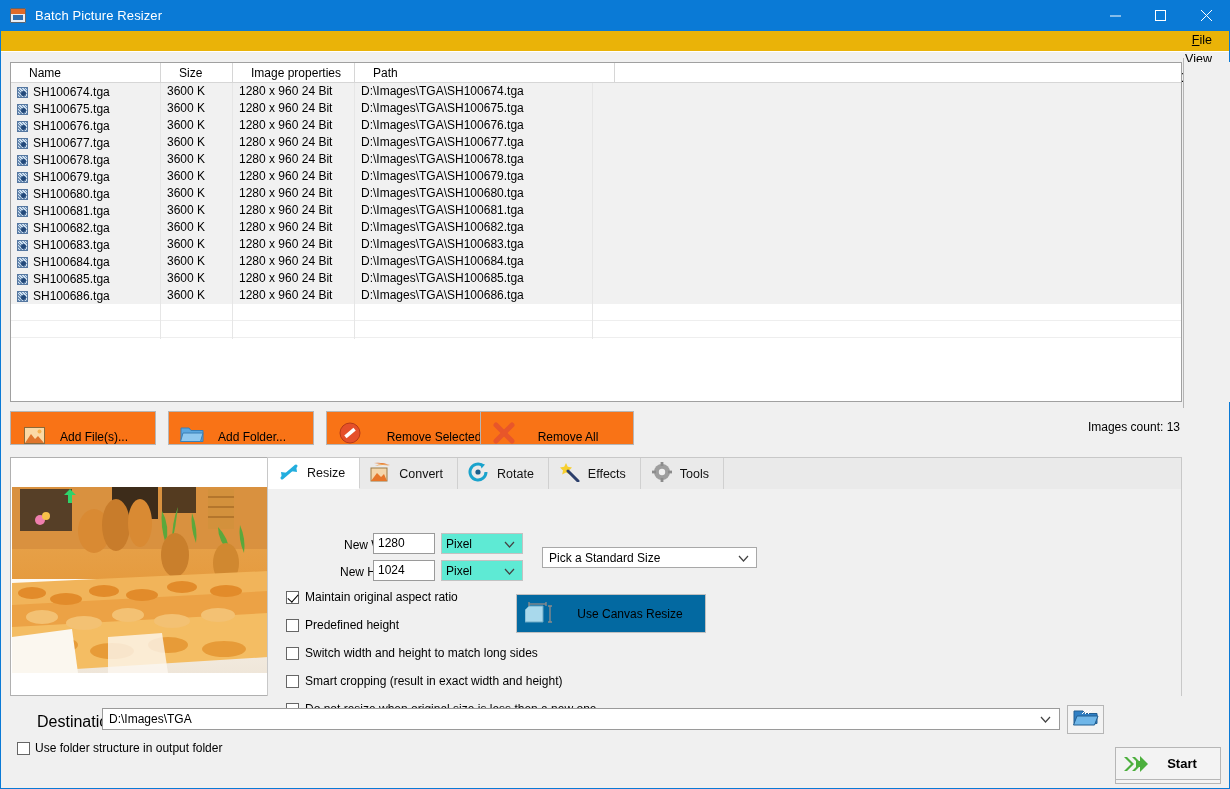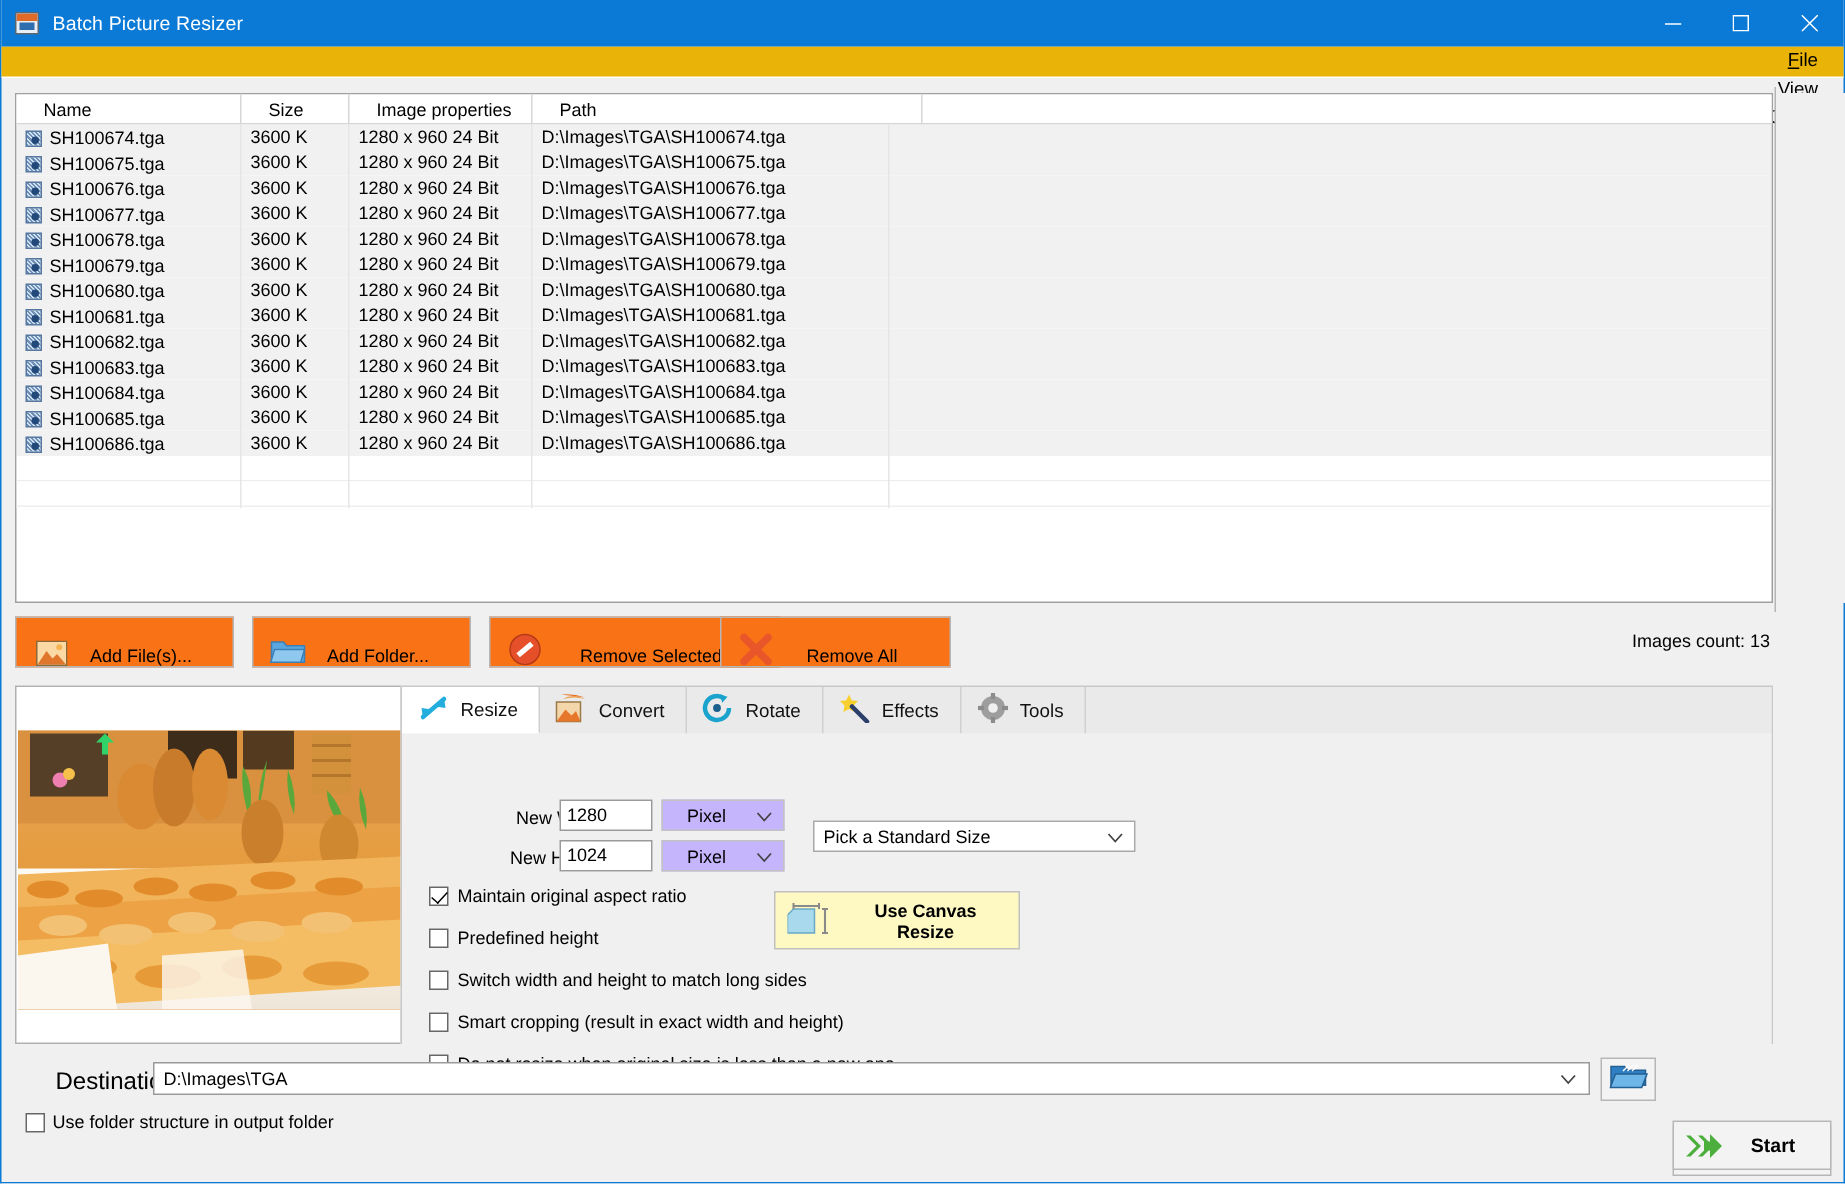--- a/index.html
+++ b/index.html
@@ -90,36 +90,36 @@
               background:#f0f0f0; border:1px solid #c8c8c8; }
   .tabstrip { display:flex; height:31px; background:#eaeaea; }
   .tab { display:flex; align-items:center; gap:7px; padding:0 14px 0 10px; height:31px;
          border-right:1px solid #d0d0d0; font-size:12.5px; color:#111; }
   .tab.active { background:#fff; border-bottom:1px solid #fff; position:relative; top:0; }
   .tabbody { position:relative; height:207px; background:#f0f0f0; }
 
   .flabel { position:absolute; font-size:12px; text-align:right; }
   .finput { position:absolute; height:21px; background:#fff; border:1px solid #9a9a9a;
             font-size:12px; padding:2px 4px; }
-  .fsel { position:absolute; height:21px; background:#c4b5fd; border:1px solid #c2c2c2;
-          font-size:12px; padding:3px 16px; display:flex; align-items:center; }
+  .fsel { position:absolute; height:21px; background:#5eead4; border:1px solid #c2c2c2;
+          font-size:12px; padding:3px 4px; display:flex; align-items:center; }
   .fsel .arw { position:absolute; right:7px; top:4px; }
   .wsel { position:absolute; height:21px; background:#fff; border:1px solid #a8a8a8;
           font-size:12px; padding:3px 6px; display:flex; align-items:center; }
   .wsel .arw { position:absolute; right:7px; top:4px; }
 
   .cbrow { position:absolute; display:flex; align-items:center; gap:6px; font-size:12px; }
   .cbox { width:13px; height:13px; border:1px solid #666; background:#fff; flex:0 0 13px;
           position:relative; }
   .cbox.on:after { content:""; position:absolute; left:3px; top:0px; width:5px; height:9px;
           border:solid #000; border-width:0 1.6px 1.6px 0; transform:rotate(42deg); }
 
-  .canvasbtn { position:absolute; left:248px; top:105px; width:164px; height:39px;
-               background:#fef9c3; border:1px solid #c0c0c0; display:flex; align-items:center;
-               font-size:12px;font-weight:bold; }
+  .canvasbtn { position:absolute; left:248px; top:105px; width:190px; height:39px;
+               background:#0369a1; border:1px solid #c0c0c0; display:flex; align-items:center;
+               font-size:12px; }
 
   
   .destlabel { position:absolute; left:36px; top:713px; font-size:16px; }
   .destbox { position:absolute; left:101px; top:708px; width:958px; height:22px;
              background:#fff; border:1px solid #9a9a9a; font-size:12px; padding:3px 6px; }
   .destbox .arw { position:absolute; right:8px; top:4px; }
   .browsebtn { position:absolute; left:1066px; top:705px; width:37px; height:29px;
                background:#f3f3f3; border:1px solid #b6b6b6; display:flex;
                align-items:center; justify-content:center; }
   .optbtn { position:absolute; left:1114px; top:703px; width:106px; height:33px;

